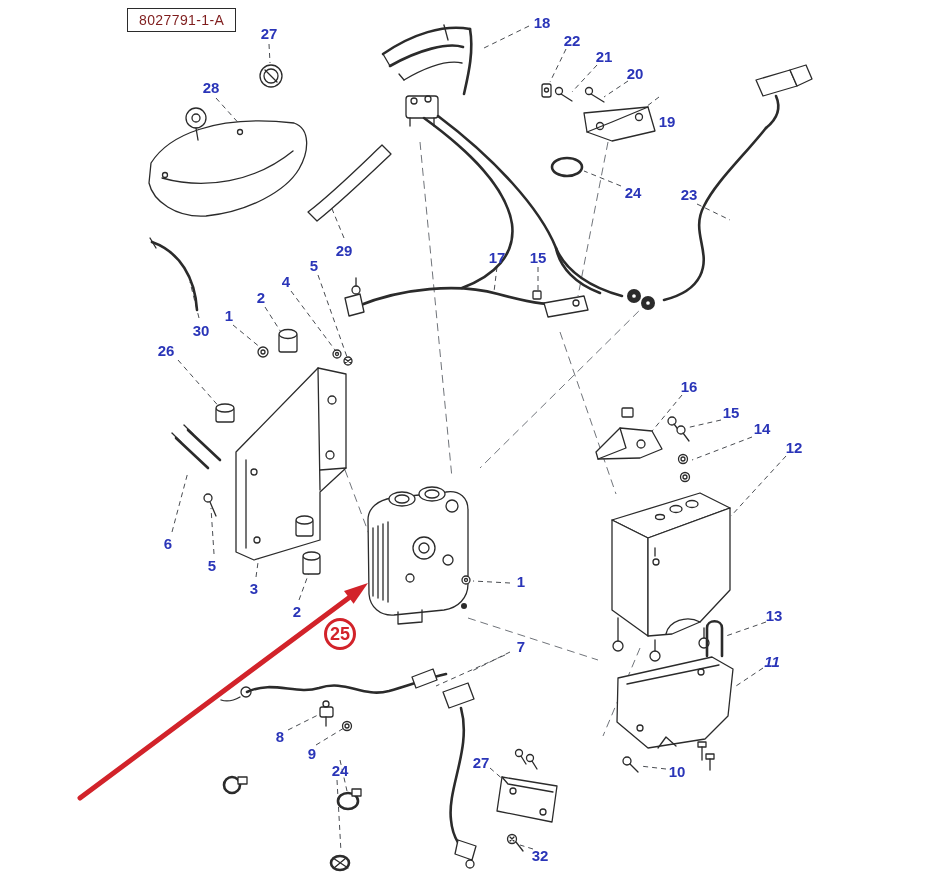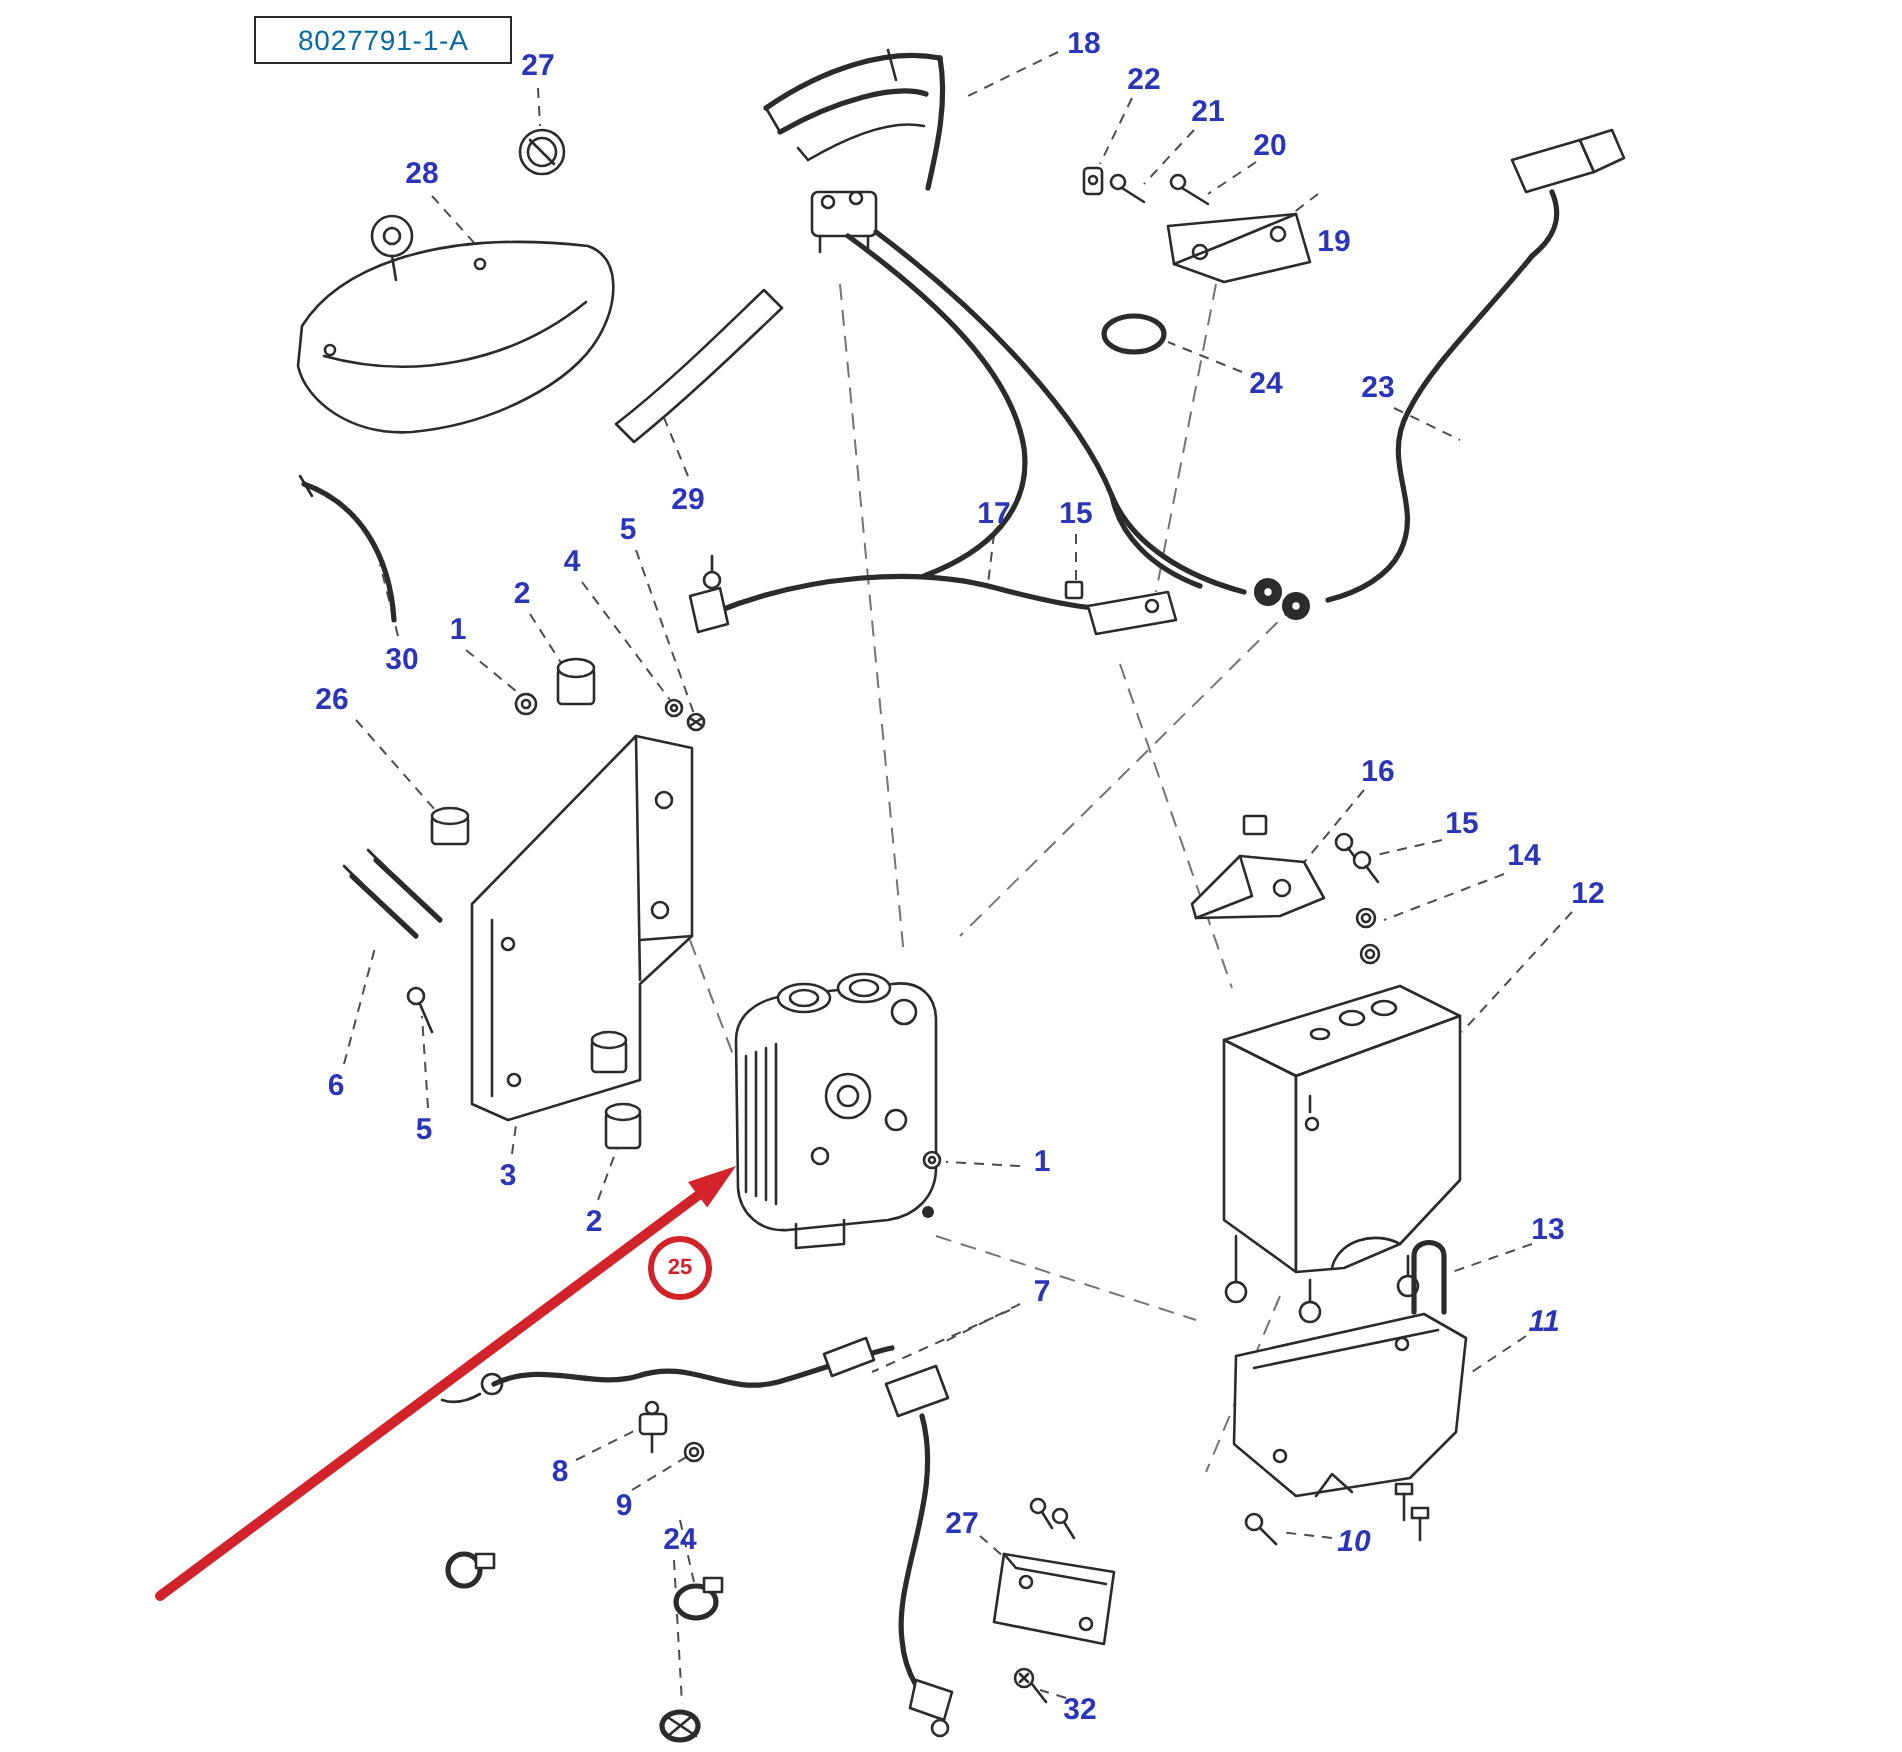--- a/index.html
+++ b/index.html
@@ -10,23 +10,23 @@
     background: var(--bg, #ffffff);
     font-family: "Liberation Sans", sans-serif;
     overflow: hidden;
   }
   .partno {
     position: absolute;
     left: 127px;
     top: 8px;
     border: 1px solid #2b2b2b;
     background: #fff;
-    padding: 3px 21px;
+    padding: 3px 11px;
     font-size: 14px;
-    color: #0369a1;
+    color: #7f1d1d;
     letter-spacing: 0.4px;
     z-index: 5;
   }
   .callout-layer { position: absolute; inset: 0; z-index: 4; }
   .callout {
     position: absolute;
     transform: translate(-50%, -50%);
     color: var(--callout, #2a35b8);
     font-weight: bold;
     font-size: 15px;
@@ -37,21 +37,21 @@
   .callout.highlight {
     color: var(--highlight, #d2232a);
     background: #fff;
     border: 3px solid var(--highlight, #d2232a);
     border-radius: 50%;
     width: 26px;
     height: 26px;
     display: flex;
     align-items: center;
     justify-content: center;
-    font-size: 11px;
+    font-size: 18px;
   }
   svg.art { position: absolute; left: 0; top: 0; z-index: 1; }
   .ln  { stroke: var(--line, #2b2b2b); stroke-width: 1.3; fill: none; stroke-linecap: round; stroke-linejoin: round; }
   .lnf { stroke: var(--line, #2b2b2b); stroke-width: 1.3; fill: #ffffff; stroke-linejoin: round; }
   .thick { stroke-width: 2.6; }
   .ld { stroke: var(--leader, #4a4d52); stroke-width: 1; stroke-dasharray: 5 4; fill: none; }
   .cn { stroke: #70747a; stroke-width: 1; stroke-dasharray: 8 5; fill: none; }
   .dark { fill: #2b2b2b; stroke: none; }
   .redline { stroke: var(--highlight, #d2232a); stroke-width: 5; fill: none; stroke-linecap: round; }
   .redfill { fill: var(--highlight, #d2232a); stroke: none; }
@@ -392,17 +392,17 @@
       <div class="callout" style="left: 297px; top: 611px;">2</div>
       <div class="callout" style="left: 521px; top: 581px;">1</div>
       <div class="callout highlight" style="left: 340px; top: 634px;">25</div>
       <div class="callout" style="left: 774px; top: 615px;">13</div>
       <div class="callout" style="left: 772px; top: 661px; font-style: italic;">11</div>
       <div class="callout" style="left: 521px; top: 646px;">7</div>
       <div class="callout" style="left: 280px; top: 736px;">8</div>
       <div class="callout" style="left: 312px; top: 753px;">9</div>
       <div class="callout" style="left: 340px; top: 770px;">24</div>
       <div class="callout" style="left: 481px; top: 762px;">27</div>
-      <div class="callout" style="left: 677px; top: 771px; font-style: italic;">10</div>
+      <div class="callout" style="left: 677px; top: 771px;">10</div>
       <div class="callout" style="left: 540px; top: 855px;">32</div>
     </div>
 
 </div>
 
 </body></html>

